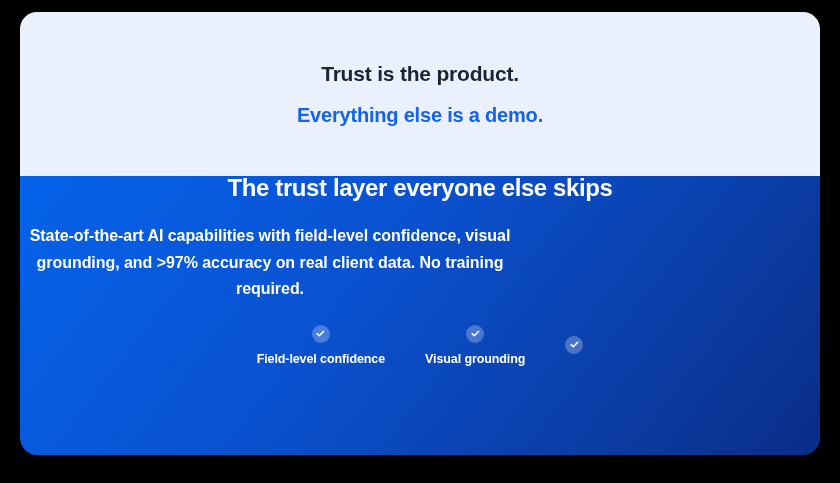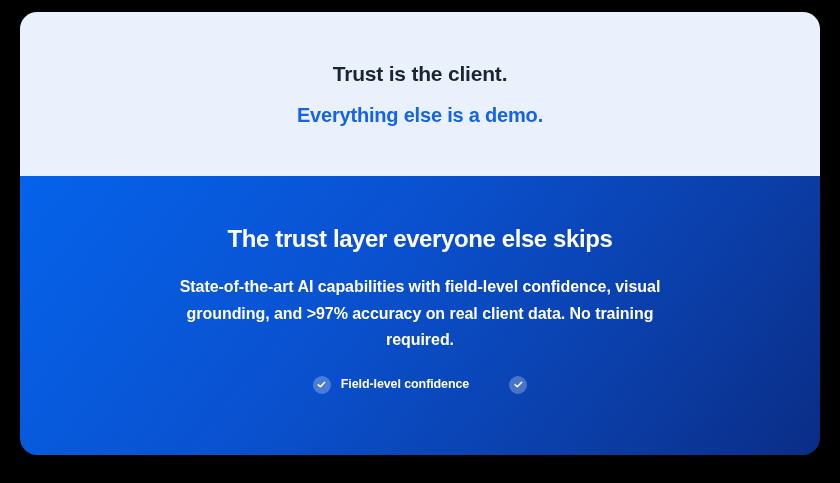--- a/index.html
+++ b/index.html
@@ -65,22 +65,20 @@
     margin: 0;
     text-align: center;
   }
 
   
   .hero-bottom {
     flex: 1 1 auto;
     background: linear-gradient(128deg, #0563ea 0%, #0a51cf 42%, #0b3da6 76%, #0a2d86 100%);
     display: flex;
     flex-direction: column;
-    align-items: center;
-    padding-top: 51px;
     box-sizing: border-box;
   }
 
   .section-title {
     font-size: 24px;
     font-weight: bold;
     color: #ffffff;
     letter-spacing: -0.4px;
     line-height: 1;
     margin: 0;
@@ -102,21 +100,21 @@
   .badge-row {
     margin-top: 22px;
     display: flex;
     flex-direction: row;
     align-items: center;
     justify-content: center;
     gap: 40px;
   }
   .badge {
     display: flex;
-    flex-direction: row;
+    flex-direction: column;
     align-items: center;
     gap: 10px;
   }
   .badge-check {
     width: 18px;
     height: 18px;
     flex: 0 0 18px;
     border-radius: 50%;
     background: rgba(255,255,255,0.26);
     display: flex;
@@ -136,41 +134,49 @@
   }
 </style>
 </head>
 <body>
 
 <div class="stage">
 
   <div class="card">
 
     <div class="hero-top">
-      <p class="hero-line-1">Trust is the client.</p>
+      <p class="hero-line-1">Trust is the product.</p>
       <p class="hero-line-2">Everything else is a demo.</p>
     </div>
 
     <div class="hero-bottom">
 
       <h2 class="section-title">The trust layer everyone else skips</h2>
 
       <p class="section-desc">State-of-the-art AI capabilities with field-level confidence, visual grounding, and &gt;97% accuracy on real client data. No training required.</p>
 
       <div class="badge-row">
 
         <div class="badge">
           <span class="badge-check">
             <svg width="11" height="11" viewBox="0 0 12 12" aria-hidden="true">
               <path d="M2.4 6.2 L4.7 8.5 L9.5 3.6" fill="none" stroke="#ffffff" stroke-width="1.7" stroke-linecap="round" stroke-linejoin="round"></path>
             </svg>
           </span>
           <span class="badge-label">Field-level confidence</span>
         </div>
 
+        <div class="badge">
+          <span class="badge-check">
+            <svg width="11" height="11" viewBox="0 0 12 12" aria-hidden="true">
+              <path d="M2.4 6.2 L4.7 8.5 L9.5 3.6" fill="none" stroke="#ffffff" stroke-width="1.7" stroke-linecap="round" stroke-linejoin="round"></path>
+            </svg>
+          </span>
+          <span class="badge-label">Visual grounding</span>
+        </div>
 
         <div class="badge">
           <span class="badge-check">
             <svg width="11" height="11" viewBox="0 0 12 12" aria-hidden="true">
               <path d="M2.4 6.2 L4.7 8.5 L9.5 3.6" fill="none" stroke="#ffffff" stroke-width="1.7" stroke-linecap="round" stroke-linejoin="round"></path>
             </svg>
           </span>
         </div>
 
       </div>

